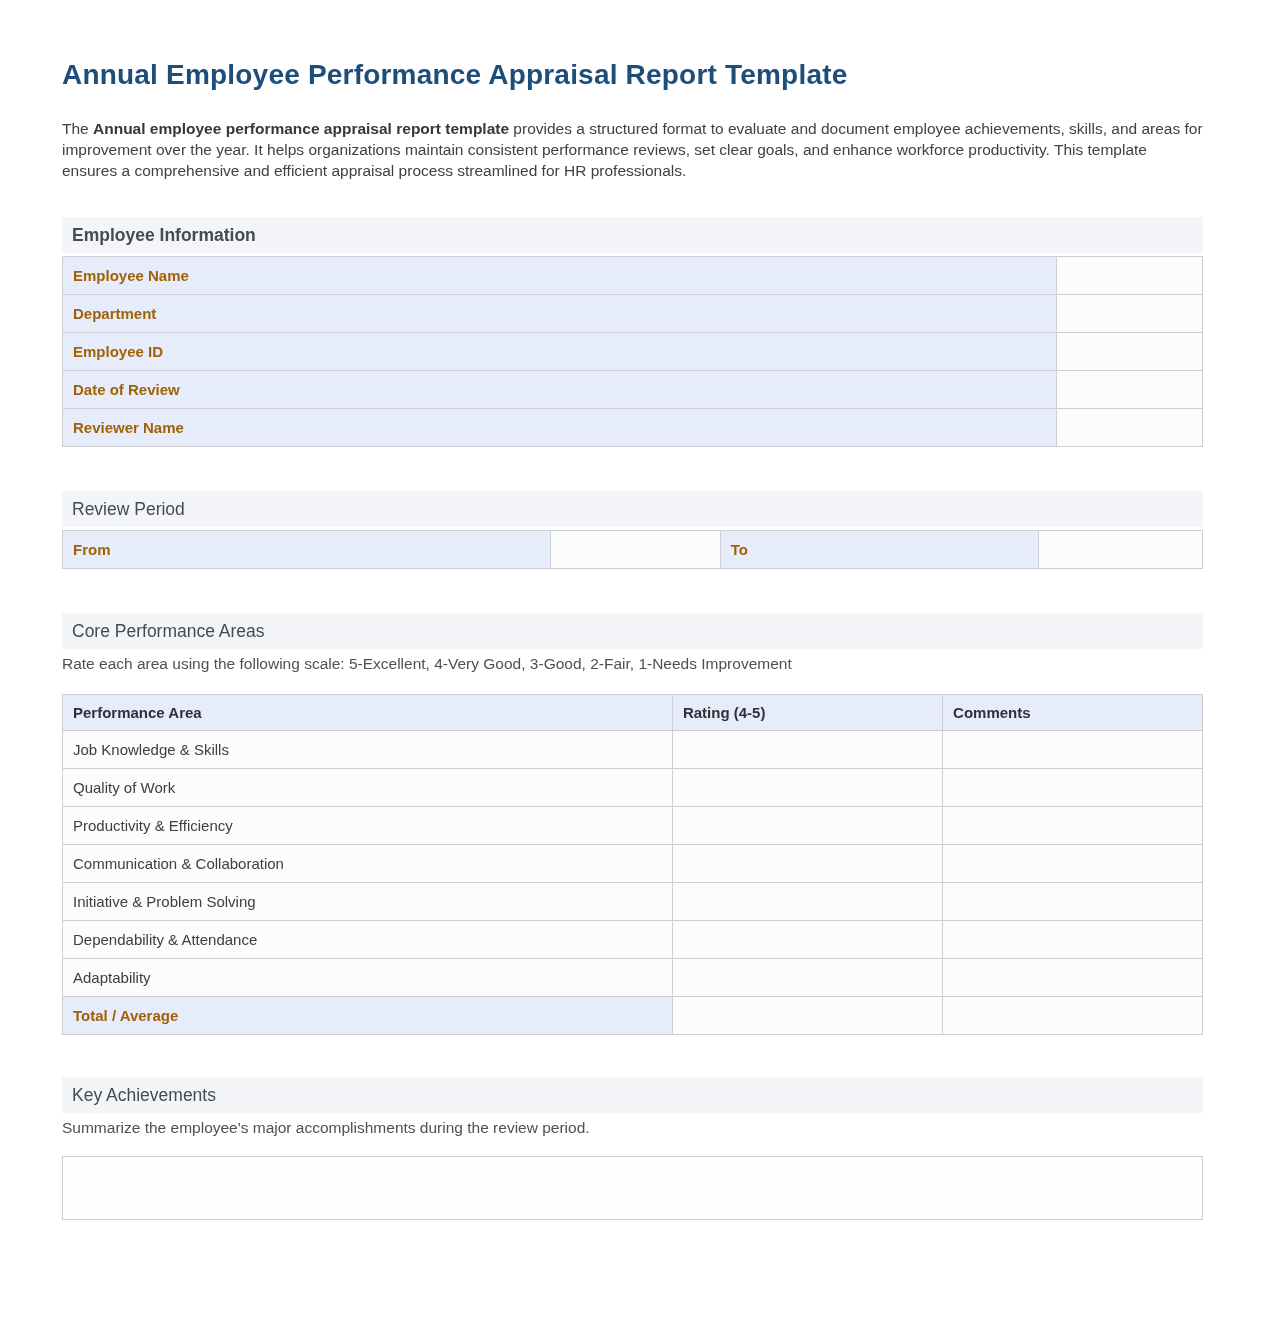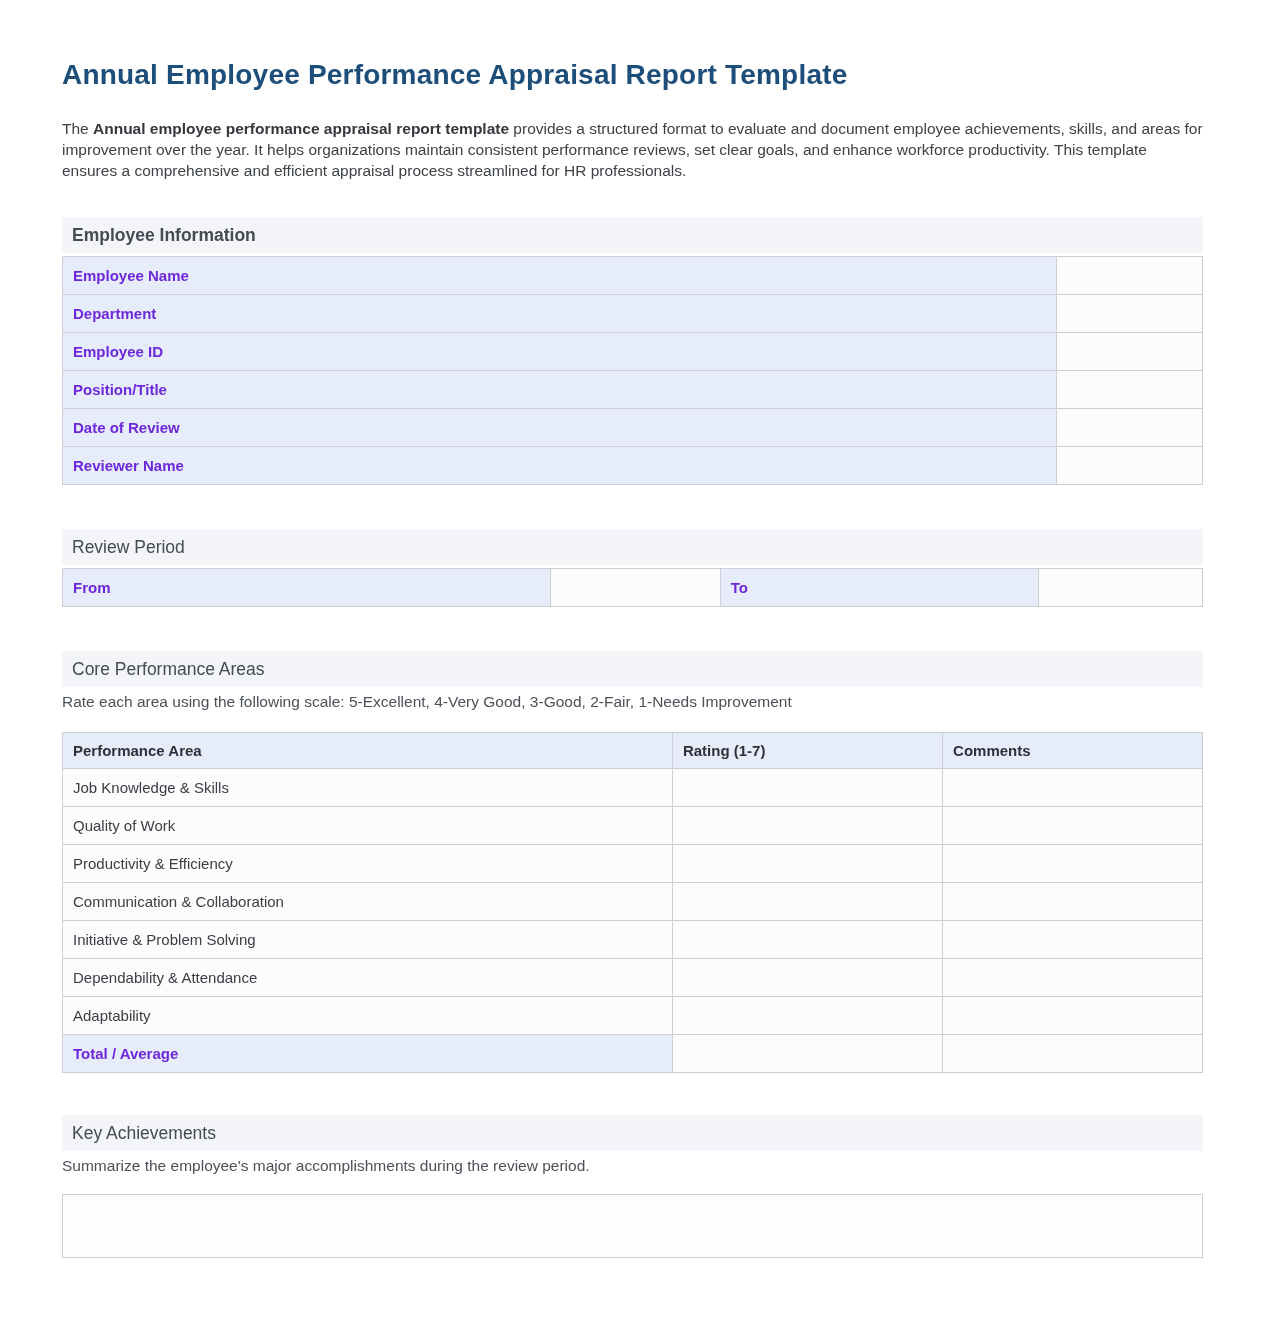--- a/index.html
+++ b/index.html
@@ -49,21 +49,21 @@
     border: 1px solid #ccced3;
     height: 38px;
     padding: 0 10px;
     font-size: 15px;
     vertical-align: middle;
     text-align: left;
   }
   .cell-label {
     background: #e6ecf9;
     font-weight: bold;
-    color: #6d28d9;
+    color: #a16207;
   }
   .cell-input { background: #fcfcfc; }
   .cell-plain { background: #fcfcfc; color: #3b4046; font-weight: normal; }
 
   .emp-col-label { width: 87.2%; }
   .emp-col-value { width: 12.8%; }
 
   .rp-col-from  { width: 42.8%; }
   .rp-col-fromv { width: 14.9%; }
   .rp-col-to    { width: 27.9%; }
@@ -113,24 +113,20 @@
       </tr>
       <tr>
         <td class="cell-label">Department</td>
         <td class="cell-input"></td>
       </tr>
       <tr>
         <td class="cell-label">Employee ID</td>
         <td class="cell-input"></td>
       </tr>
       <tr>
-        <td class="cell-label">Position/Title</td>
-        <td class="cell-input"></td>
-      </tr>
-      <tr>
         <td class="cell-label">Date of Review</td>
         <td class="cell-input"></td>
       </tr>
       <tr>
         <td class="cell-label">Reviewer Name</td>
         <td class="cell-input"></td>
       </tr>
     </tbody>
   </table>
 
@@ -148,21 +144,21 @@
   </table>
 
   <div class="section-band mt-section">Core Performance Areas</div>
 
   <p class="helper-text">Rate each area using the following scale: 5-Excellent, 4-Very Good, 3-Good, 2-Fair, 1-Needs Improvement</p>
 
   <table class="perf-table">
     <thead>
       <tr>
         <th class="pf-col-area">Performance Area</th>
-        <th class="pf-col-rating">Rating (1-7)</th>
+        <th class="pf-col-rating">Rating (4-5)</th>
         <th class="pf-col-comments">Comments</th>
       </tr>
     </thead>
     <tbody>
       <tr>
         <td class="cell-plain">Job Knowledge &amp; Skills</td>
         <td class="cell-input"></td>
         <td class="cell-input"></td>
       </tr>
       <tr>

